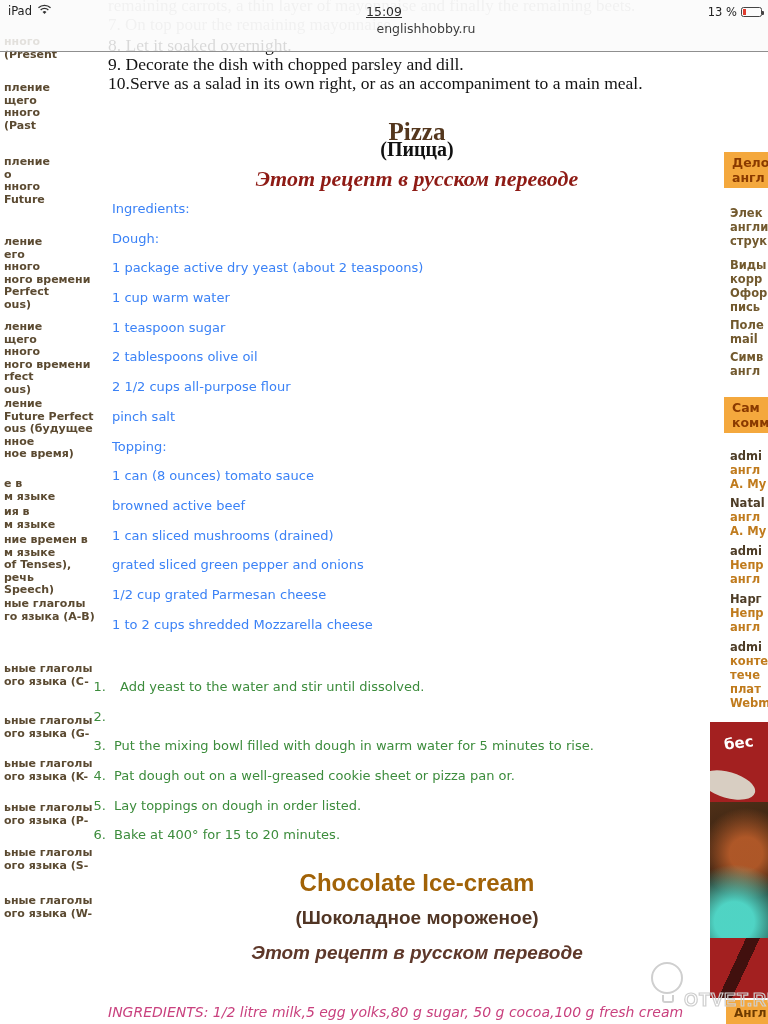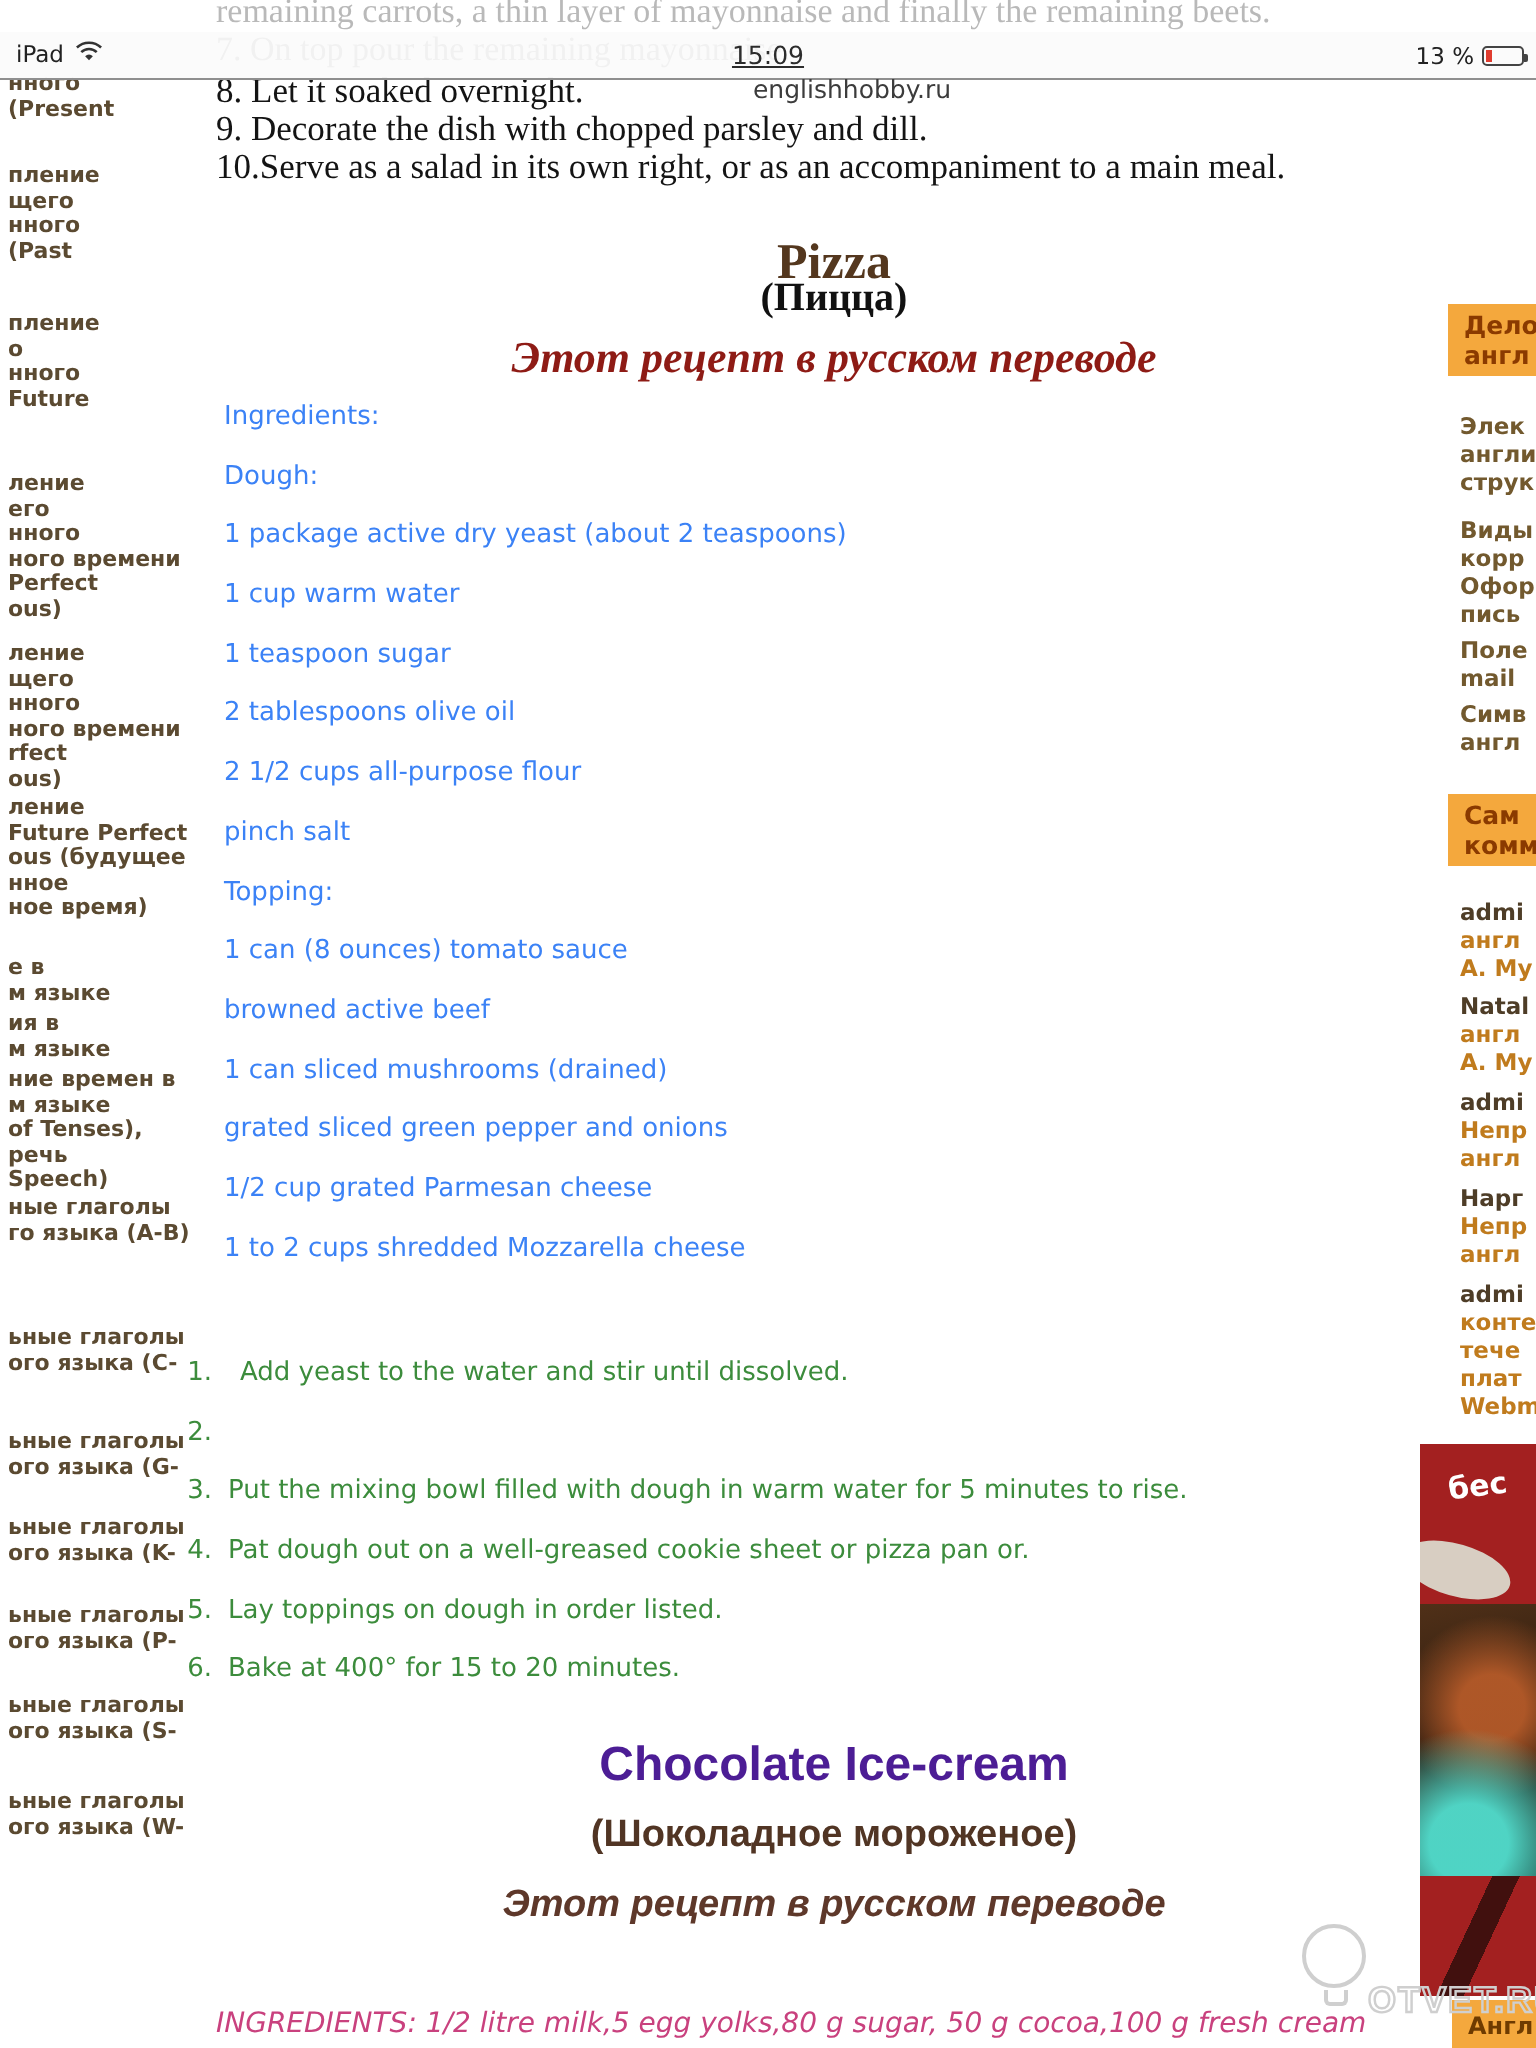--- a/index.html
+++ b/index.html
@@ -6,21 +6,21 @@
   html,body { background:#fff; }
   .screen { position:relative; width:768px; height:1024px; background:#fff; overflow:hidden;
             font-family:"DejaVu Sans", sans-serif; }
 
   
   .ghost { position:absolute; left:108px; color:#8f8f8f; opacity:.62;
            font-family:"Liberation Serif", serif; font-size:17px; white-space:nowrap; z-index:1; }
   .ghost1 { top:-4px; } .ghost2 { top:15px; }
 
   
-  .statusbar { position:absolute; top:16px; left:0; width:768px; height:24px;
+  .statusbar { position:absolute; top:0; left:0; width:768px; height:52px;
                background:rgba(250,250,250,.85); border-bottom:1.5px solid #8f8f8f; z-index:10; }
   .sb-left { position:absolute; left:8px; top:4px; display:flex; align-items:center; gap:5px;
              font-size:11.5px; color:#222; }
   .sb-time { position:absolute; top:4px; left:0; width:100%; text-align:center;
              font-size:12.5px; color:#2c2c2c;text-decoration:underline; }
   .sb-site { position:absolute; top:21px; left:0; width:100%; text-align:center;
              font-size:12.5px; color:#3c3c3c;margin-left:42px; }
   .sb-right { position:absolute; right:6px; top:5px; display:flex; align-items:center; gap:4px;
               font-size:11.5px; color:#222; }
   .battery { position:relative; width:21px; height:10px; border:1px solid #444; border-radius:2.5px; }
@@ -43,21 +43,21 @@
   .pizza-ru    { top:138px; font-family:"Liberation Serif", serif; font-weight:bold; font-size:20px; color:#111; }
   .pizza-link  { top:166px; font-family:"Liberation Serif", serif; font-weight:bold; font-style:italic;
                  font-size:22px; color:#8e1b15; }
   .ingredients { position:absolute; left:112px; top:194px; z-index:2;
                  font-size:13px; color:#3b82f6; }
   .ingredients div { height:29.7px; line-height:29.7px; white-space:nowrap; }
   .steps { position:absolute; left:84px; top:672px; z-index:2; font-size:13px; color:#3c8c3c; }
   .steps .row { display:flex; height:29.7px; line-height:29.7px; white-space:nowrap; }
   .steps .n { width:22px; text-align:right; margin-right:8px; }
   .steps .row:first-child .n { margin-right:14px; }
-  .choc-title { top:869px; font-family:"Liberation Sans", sans-serif; font-weight:bold; font-size:24px; color:#4c1d95; }
+  .choc-title { top:869px; font-family:"Liberation Sans", sans-serif; font-weight:bold; font-size:24px; color:#a16207; }
   .choc-ru    { top:907px; font-family:"Liberation Sans", sans-serif; font-weight:bold; font-size:19px; color:#513524; }
   .choc-link  { top:942px; font-family:"Liberation Sans", sans-serif; font-weight:bold; font-style:italic;
                 font-size:19px; color:#5e382a; }
   .pink-line { position:absolute; left:108px; top:1004px; z-index:2; white-space:nowrap;
                font-style:italic; font-size:14px; color:#c9417e; }
 
   
   .rbox { position:absolute; left:724px; width:60px; background:#f4a83d; padding:3px 0 3px 8px;
           font-size:12.5px; font-weight:bold; color:#8a3a00; line-height:15px; z-index:2; }
   .rbox span { display:block; white-space:nowrap; }

